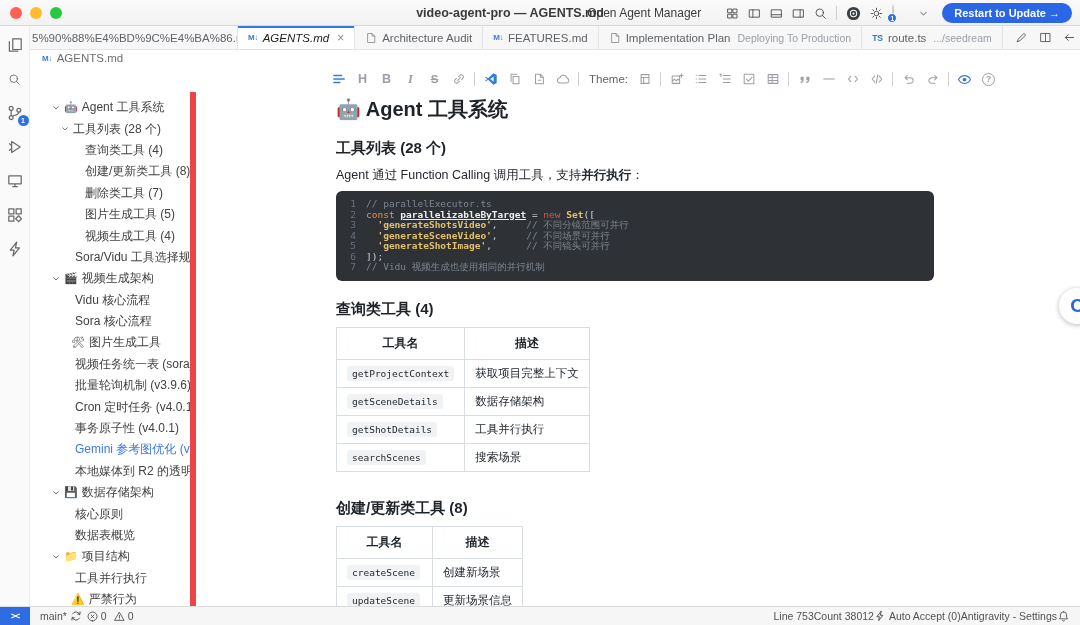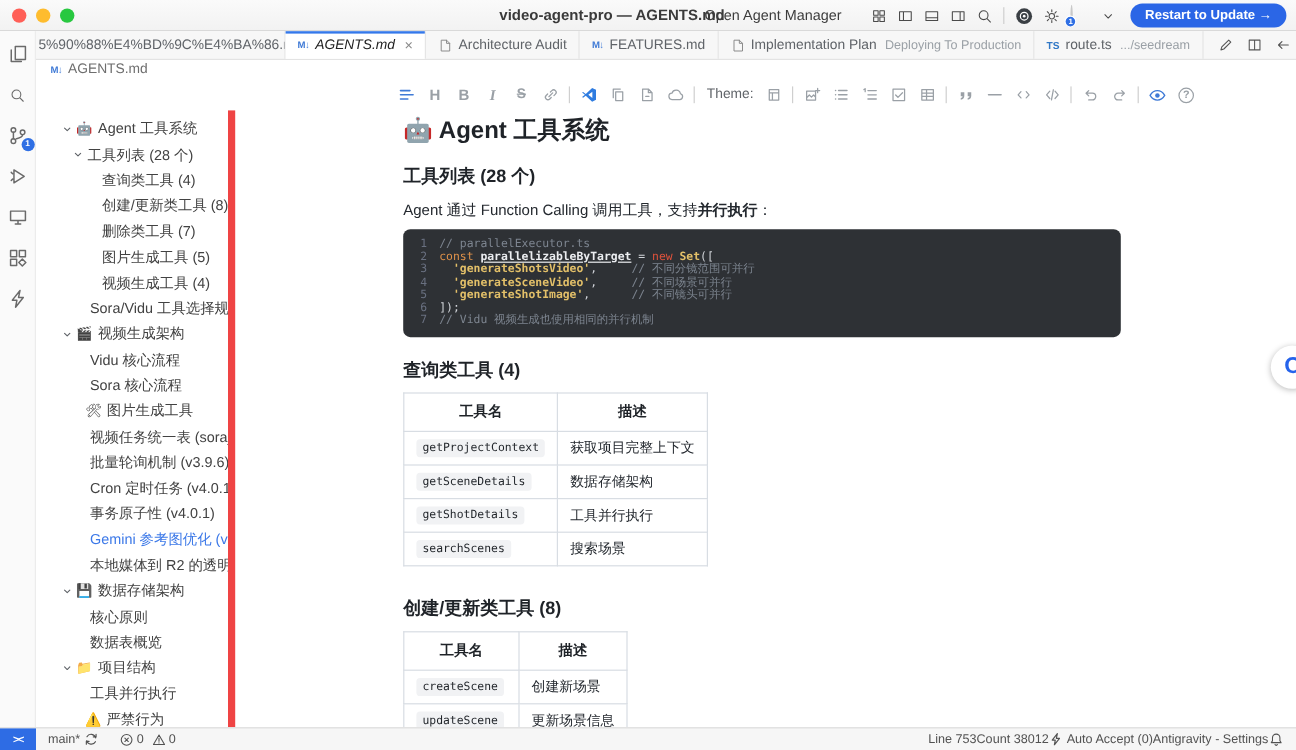--- a/index.html
+++ b/index.html
@@ -97,21 +97,21 @@
   .float-btn { position:absolute; right:-15px; top:288px; width:36px; height:36px; border-radius:50%;
     background:#fff; box-shadow:0 1px 5px rgba(0,0,0,.28); display:flex; align-items:center; justify-content:center;
     color:#2563eb; font-weight:bold; font-size:19px; }
 
   
   .statusbar { position:absolute; left:0; bottom:0; width:1080px; height:19px; background:#f6f6f6;
     border-top:1px solid #dcdcdc; display:flex; align-items:center; font-size:10.5px; color:#525252; }
   .remote-box { width:30px; height:100%; background:#2e6ce4; color:#fff; display:flex;
     align-items:center; justify-content:center; font-size:9px; font-weight:bold; letter-spacing:-1px; flex:none; }
   .sb-item { display:flex; align-items:center; gap:3px; }
-  .sb-left { display:flex; align-items:center; gap:18px; margin-left:10px; }
+  .sb-left { display:flex; align-items:center; gap:5px; margin-left:10px; }
   .sb-right { margin-left:auto; display:flex; align-items:center; padding-right:10px; }
 </style>
 </head>
 <body>
 
 <div class="titlebar">
   <div class="lights">
     <span class="light r"></span>
     <span class="light y"></span>
     <span class="light g"></span>

